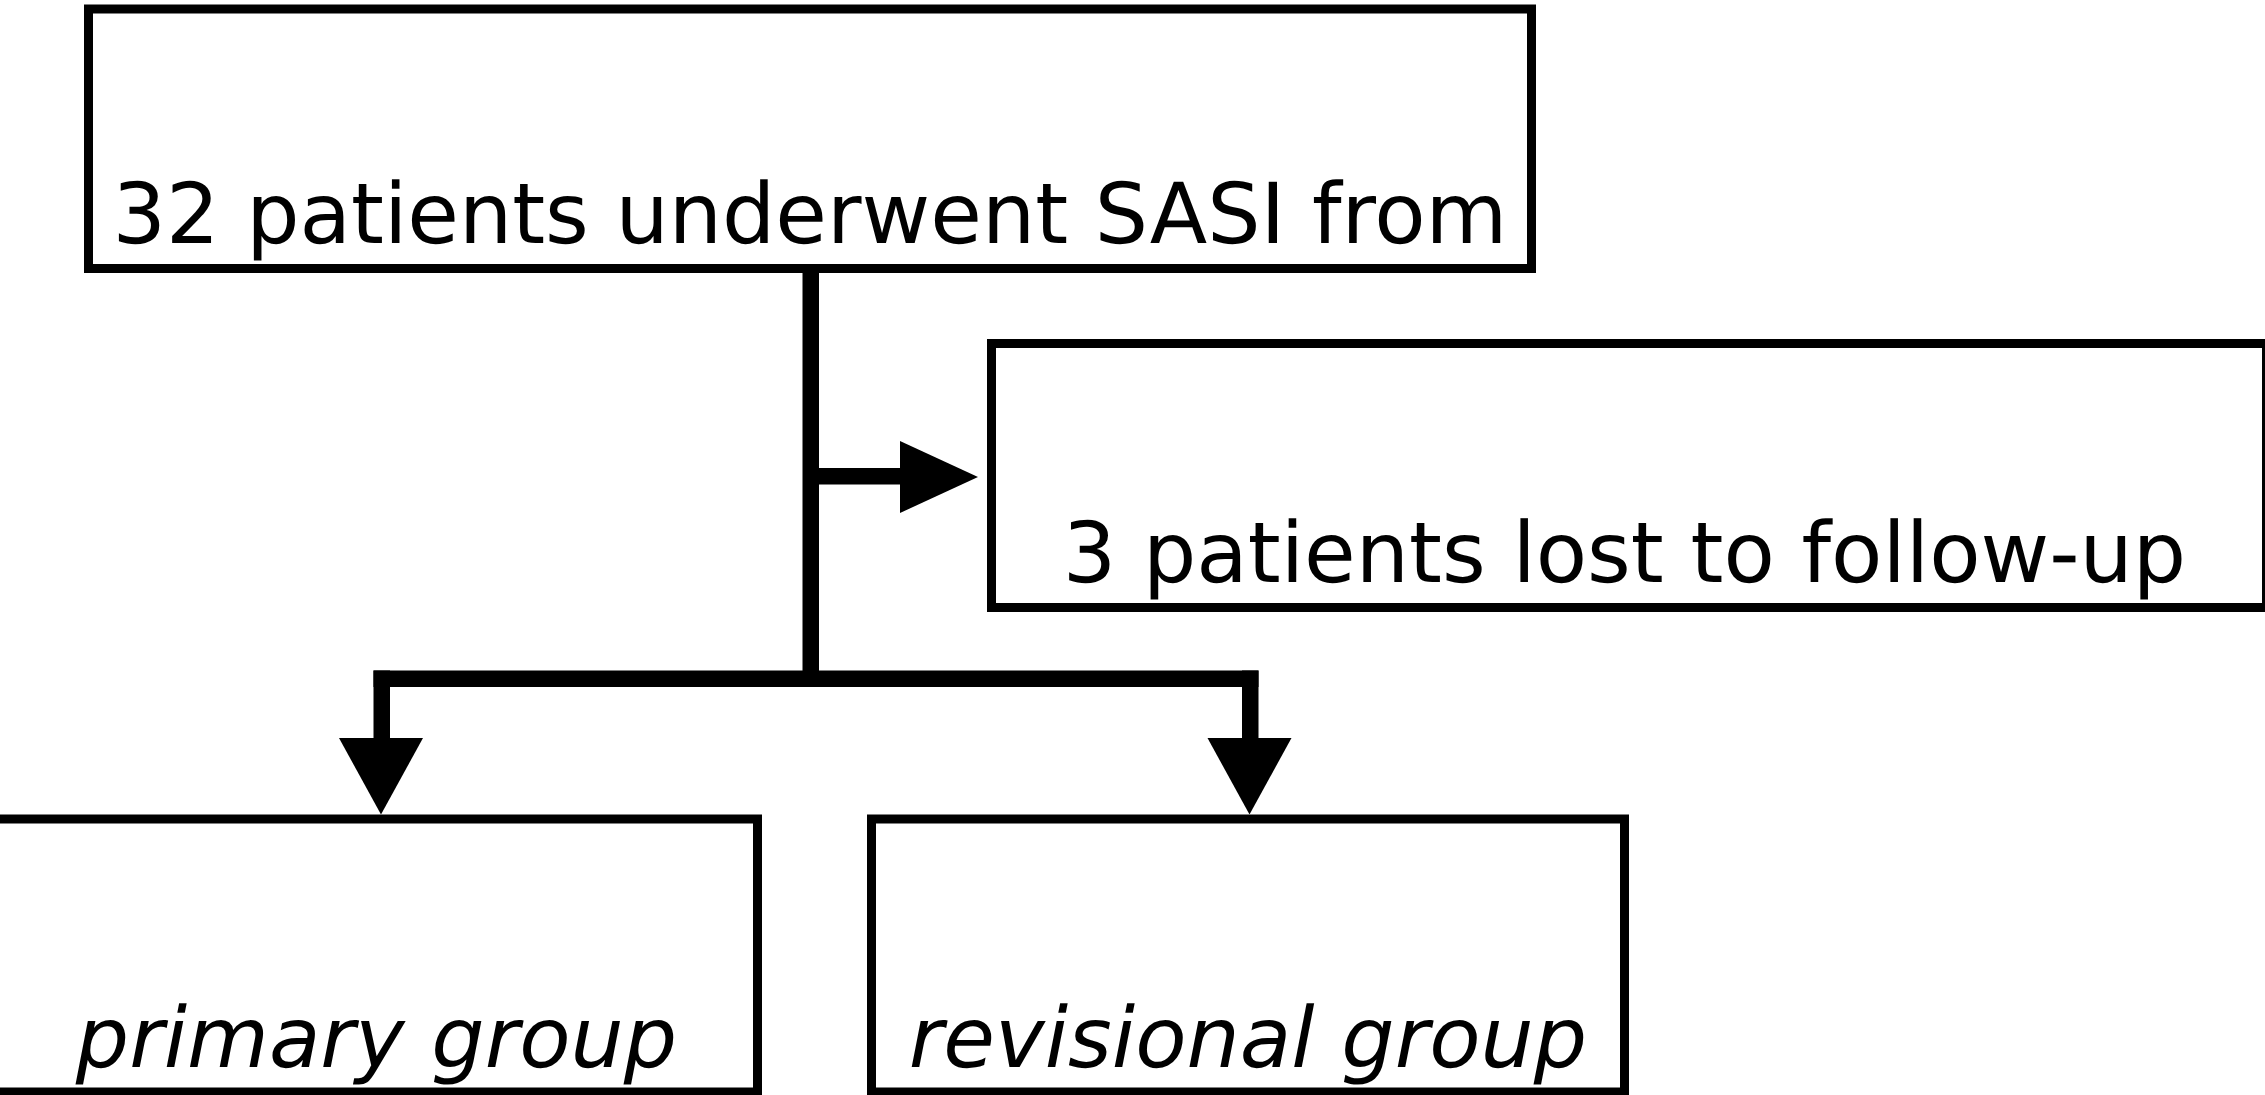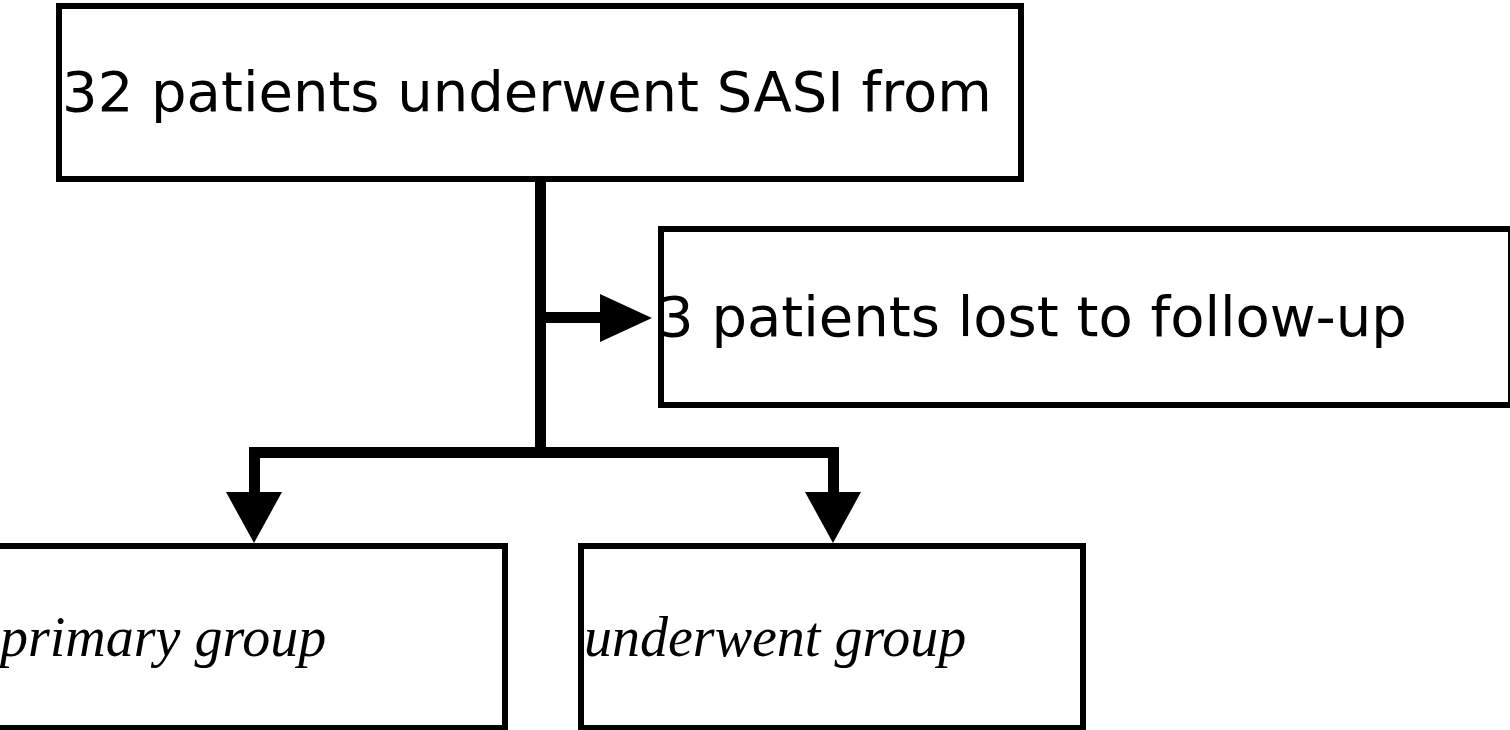--- a/index.html
+++ b/index.html
@@ -17,34 +17,33 @@
     height: 730px;
     background: #ffffff;
     overflow: hidden;
   }
   .node-box {
     position: absolute;
     box-sizing: border-box;
     border: 6px solid #000000;
     background: #ffffff;
     display: flex;
-    flex-direction: column;
-    align-items: flex-start;
+    flex-direction: row;
+    align-items: flex-end;
     justify-content: center;
     color: #000000;
     line-height: 1.12;
     text-align: center;
   }
   .node-line {
     display: block;
     white-space: nowrap;
   }
   .node-line.italic {
     font-style: italic;
-    font-family: Liberation Serif, serif;
   }
 
   
   #box-enrolled {
     left: 56px;
     top: 3px;
     width: 968px;
     height: 179px;
     font-size: 56px;
   }
@@ -176,16 +175,16 @@
   <div class="conn" id="drop-left"></div>
   <div class="conn" id="drop-right"></div>
   <div id="arrowhead-left"></div>
   <div id="arrowhead-right"></div>
 
   <div class="node-box" id="box-primary">
     <span class="node-line italic">primary group</span>
   </div>
 
   <div class="node-box" id="box-revisional">
-    <span class="node-line italic">underwent group</span>
+    <span class="node-line italic">revisional group</span>
   </div>
 
 </div>
 
 </body></html>

